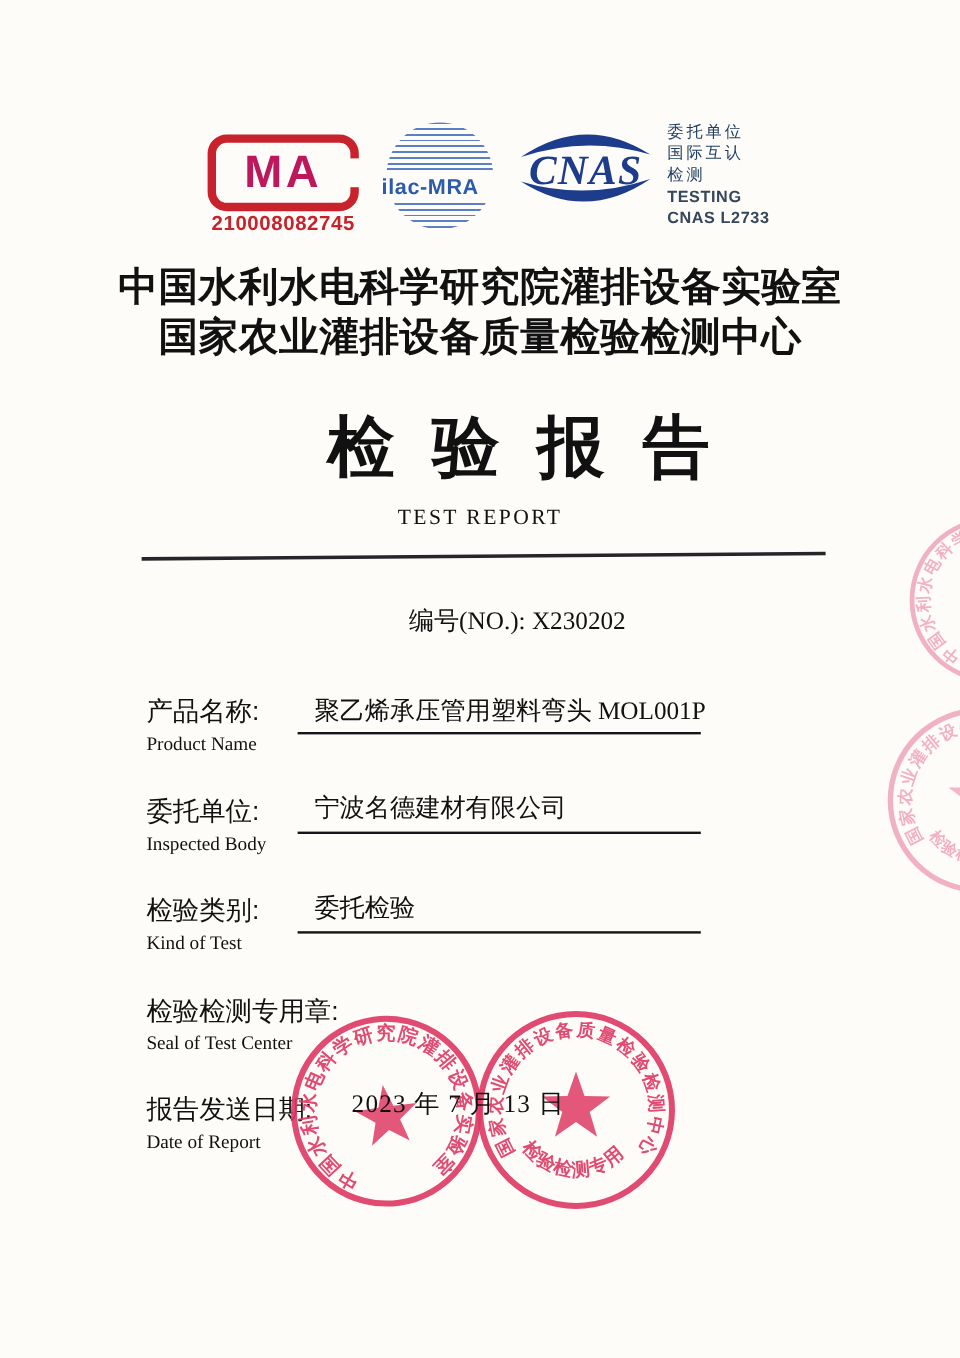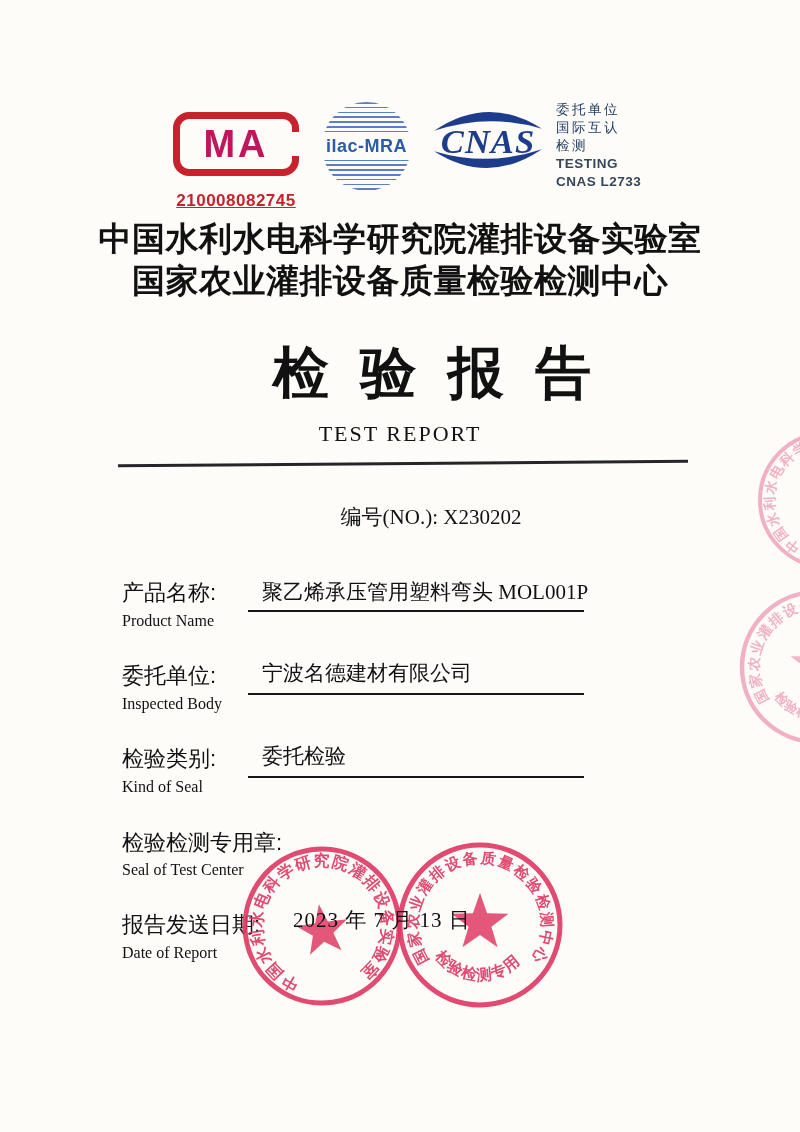--- a/index.html
+++ b/index.html
@@ -14,50 +14,50 @@
   .cma{left:170px; top:112px; width:132px; text-align:center; z-index:3;}
   .cma-bracket{
     position:relative; width:112px; height:50px; margin:0 auto;
     border:7px solid #c8232c; border-radius:16px;
   }
   .cma-gap{position:absolute; right:-8px; top:13px; width:10px; height:24px; background:#fdfcf8;}
   .cma-ma{
     position:absolute; left:0; right:0; top:3px;
     font-size:38px; font-weight:800; color:#be185d; letter-spacing:3px; line-height:44px;
   }
-  .cma-number{margin-top:15px; font-size:17px; font-weight:700; color:#c8232c; letter-spacing:0.5px;text-decoration:underline;}
+  .cma-number{margin-top:1px; font-size:17px; font-weight:700; color:#c8232c; letter-spacing:0.5px;}
 
   .ilac{
     left:322px; top:102px; width:89px; height:89px; border-radius:50%;
     background:repeating-linear-gradient(#5b7fc4 0 1.5px, rgba(255,255,255,0) 1.5px 4.8px);
     z-index:3;
   }
   .ilac-band{
-    position:absolute; left:-4px; right:-4px; top:33px; height:22px;
-    background:#fdfcf8; display:flex; align-items:center; justify-content:center;
+    position:absolute; left:-4px; right:-4px; top:43px; height:22px;
+    background:#fdfcf8; display:flex; align-items:center; 
   }
   .ilac-band span{font-size:18px; font-weight:700; color:#2d5bab; letter-spacing:0.5px;}
 
   .cnas-svg{left:428px; top:104px; z-index:3;}
   .cnas-svg path{fill:#1e3c8c;}
   .cnas-svg text{
     fill:#1e3c8c; font-family:"Liberation Serif", serif;
     font-weight:700; font-style:italic; font-size:34px; letter-spacing:1px;
   }
 
   .accr{left:556px; top:101px; line-height:18px; z-index:3;}
   .accr-zh{font-family:"Liberation Serif", serif; font-size:13.5px; letter-spacing:2.5px; color:#223e63;}
   .accr-en{font-size:13.5px; font-weight:700; color:#37475a; letter-spacing:0.5px;}
 
   
   .org-line{left:0; width:800px; text-align:center; font-weight:700; font-size:33px; letter-spacing:0.5px;}
   .org1{top:217px;}
   .org2{top:259px;}
   .big-title{left:0; top:336px; width:800px; text-align:center; font-size:56px; font-weight:700; letter-spacing:8px;padding-left:36px;}
-  .sub-title{left:0; top:421px; width:800px; text-align:center; font-family:"Liberation Serif", serif; font-size:22px; letter-spacing:2px;}
+  .sub-title{left:0; top:421px; width:800px; text-align:center; font-family:"Liberation Serif", serif; font-size:18px; letter-spacing:2px;}
   .rule{left:118px; top:462px; width:570px; height:2.5px; background:#26262a; transform:rotate(-0.45deg);}
   .number-line{left:0; top:503px; width:800px; text-align:center; font-family:"Liberation Serif", serif; font-size:21px;padding-left:31px;}
 
   
   .lbl-zh{left:122px; font-size:22px; font-weight:400; z-index:3;}
   .lbl-en{left:122px; font-family:"Liberation Serif", serif; font-size:16px; z-index:3;}
   .fval{left:262px; font-family:"Liberation Serif", serif; font-size:21px; z-index:3;}
   .fline{left:248px; width:336px; height:2px; background:#15151a; z-index:3;}
   .date-val{left:293px; top:906px; font-family:"Liberation Serif", serif; font-size:21px; z-index:5; letter-spacing:1px;}
 
@@ -117,21 +117,21 @@
   <div class="abs lbl-en" style="top:612px">Product Name</div>
 
   <div class="abs lbl-zh" style="top:661px">委托单位:</div>
   <div class="abs fval" style="top:659px">宁波名德建材有限公司</div>
   <div class="abs fline" style="top:693px"></div>
   <div class="abs lbl-en" style="top:695px">Inspected Body</div>
 
   <div class="abs lbl-zh" style="top:744px">检验类别:</div>
   <div class="abs fval" style="top:742px">委托检验</div>
   <div class="abs fline" style="top:776px"></div>
-  <div class="abs lbl-en" style="top:778px">Kind of Seal</div>
+  <div class="abs lbl-en" style="top:778px">Kind of Test</div>
 
   <div class="abs lbl-zh" style="top:828px">检验检测专用章:</div>
   <div class="abs lbl-en" style="top:861px">Seal of Test Center</div>
 
   <div class="abs lbl-zh" style="top:910px">报告发送日期:</div>
   <div class="abs lbl-en" style="top:944px">Date of Report</div>
   <div class="abs date-val">2023 年 7 月 13 日</div>
 
   <svg class="stamp stamp-strong" style="left:237px; top:841px; transform:rotate(-8deg)" width="170" height="170" viewBox="0 0 170 170">
     <defs>

